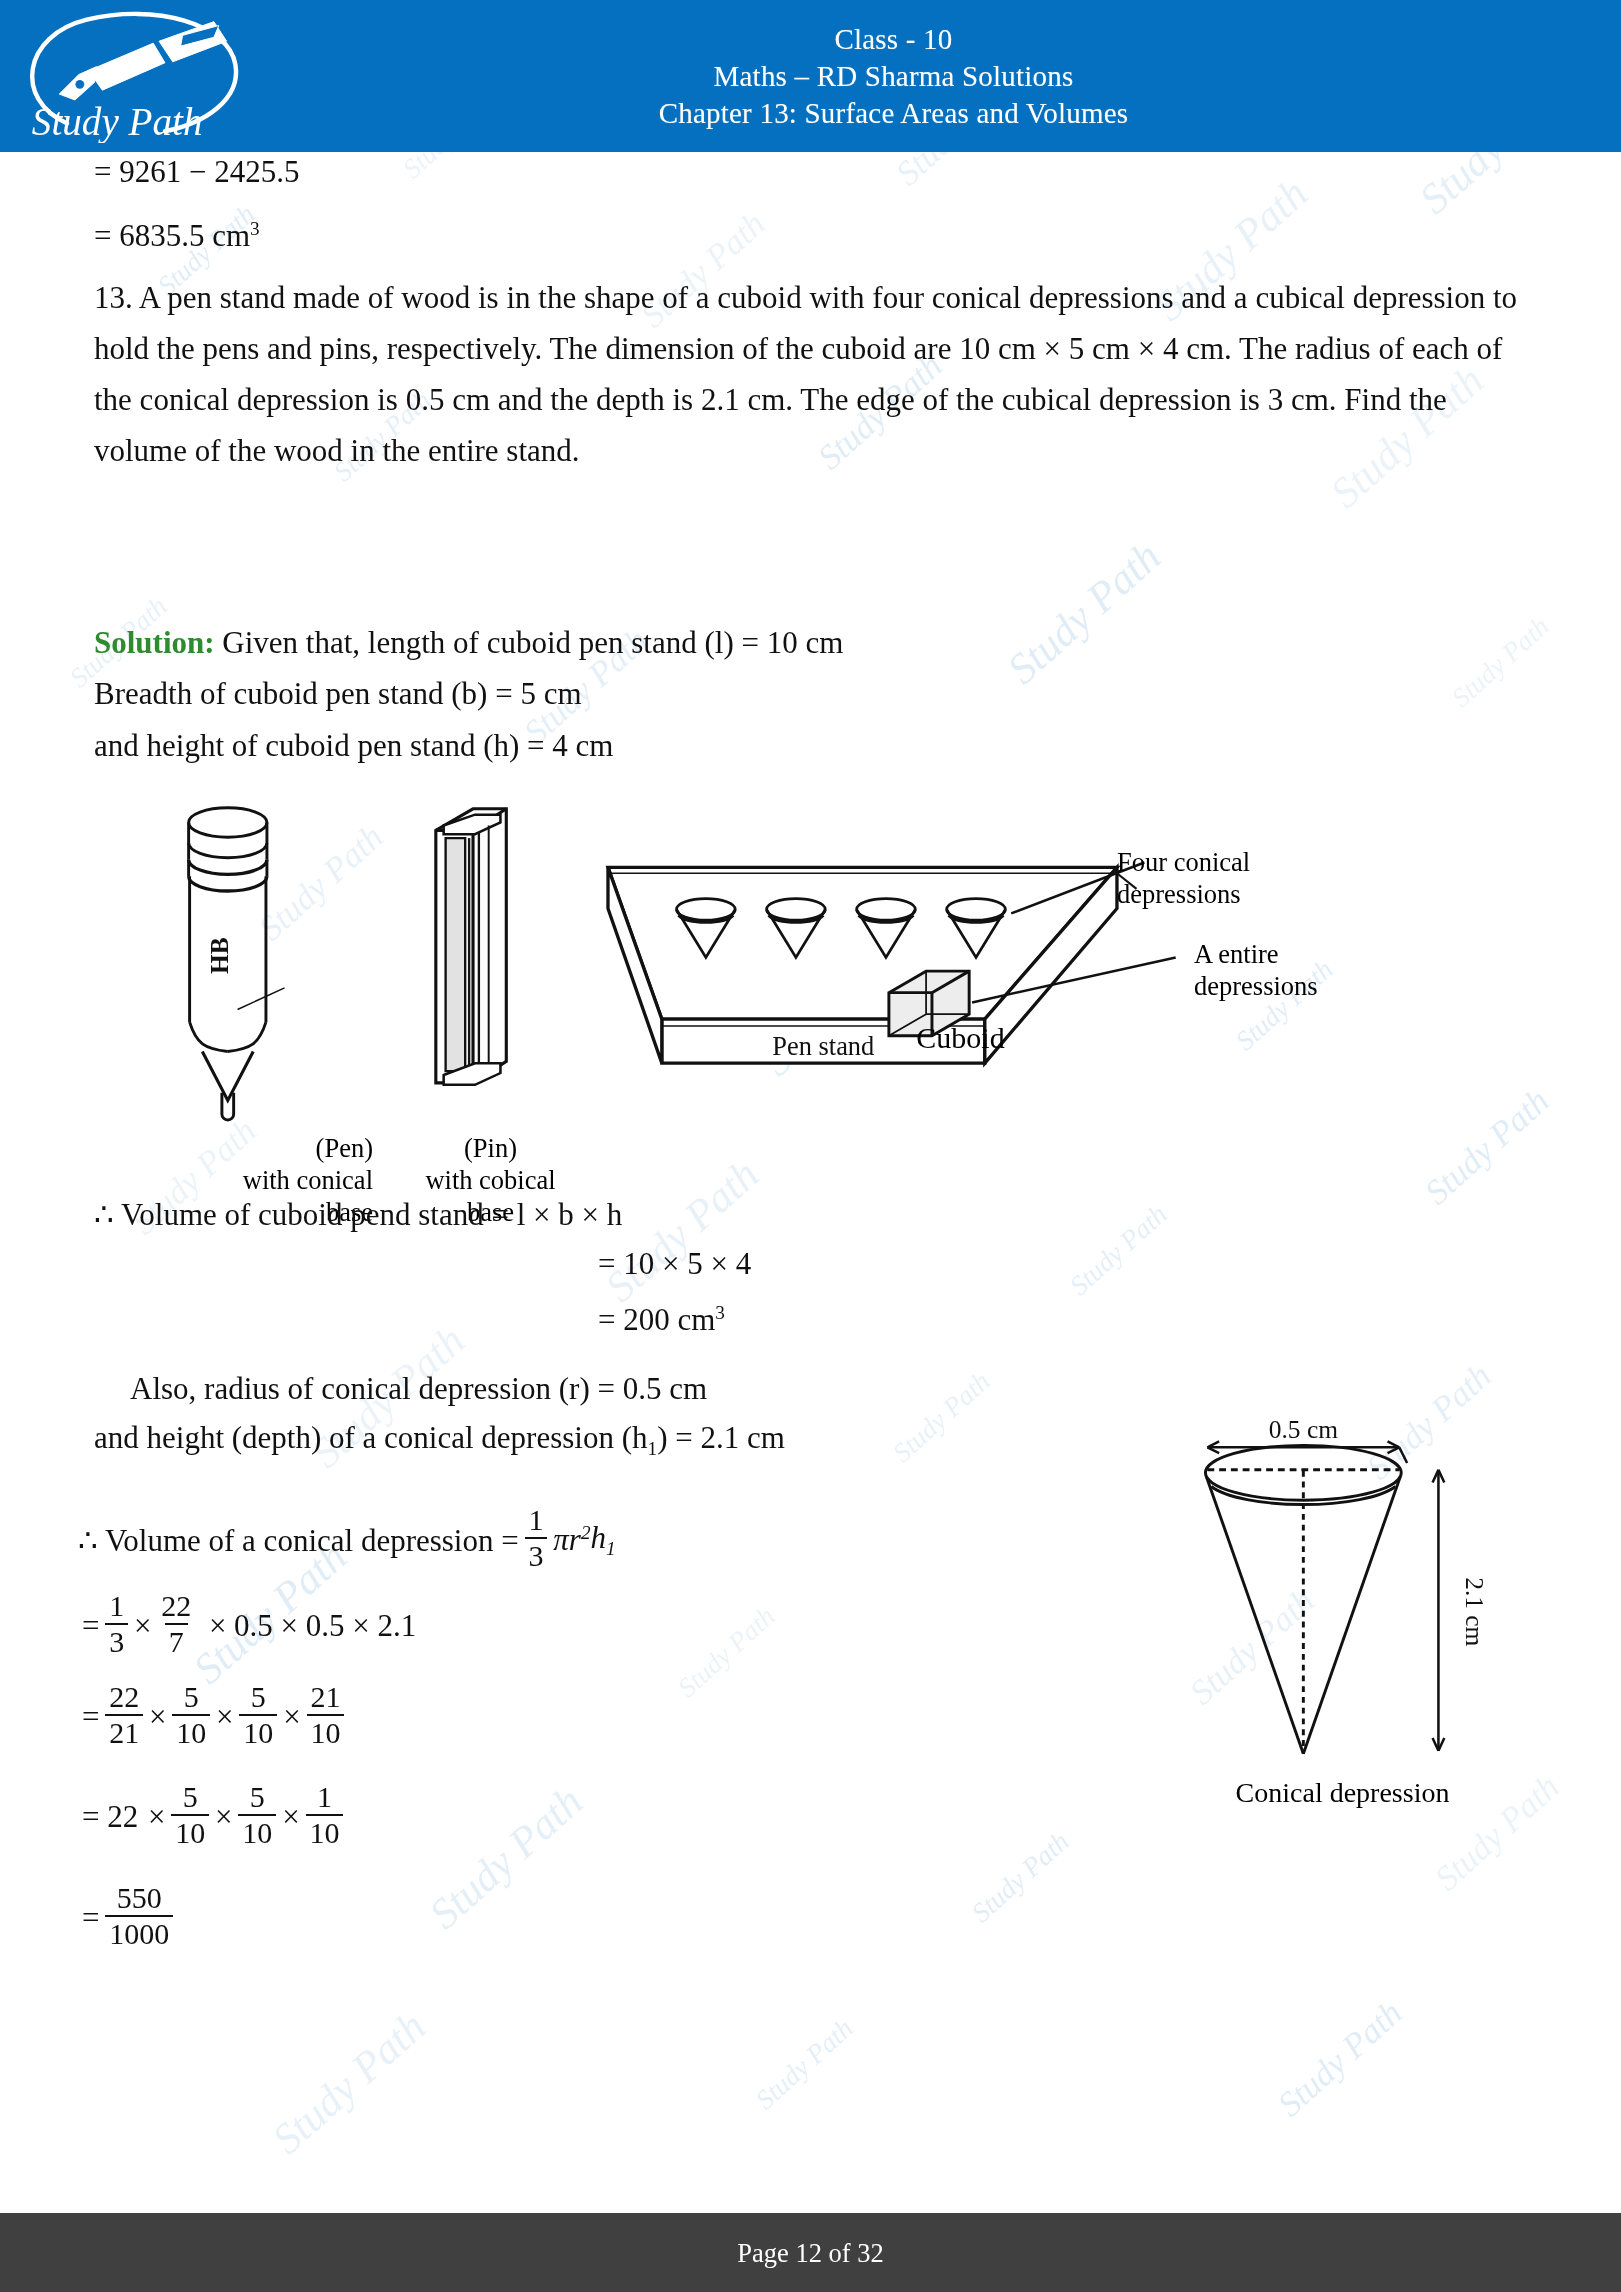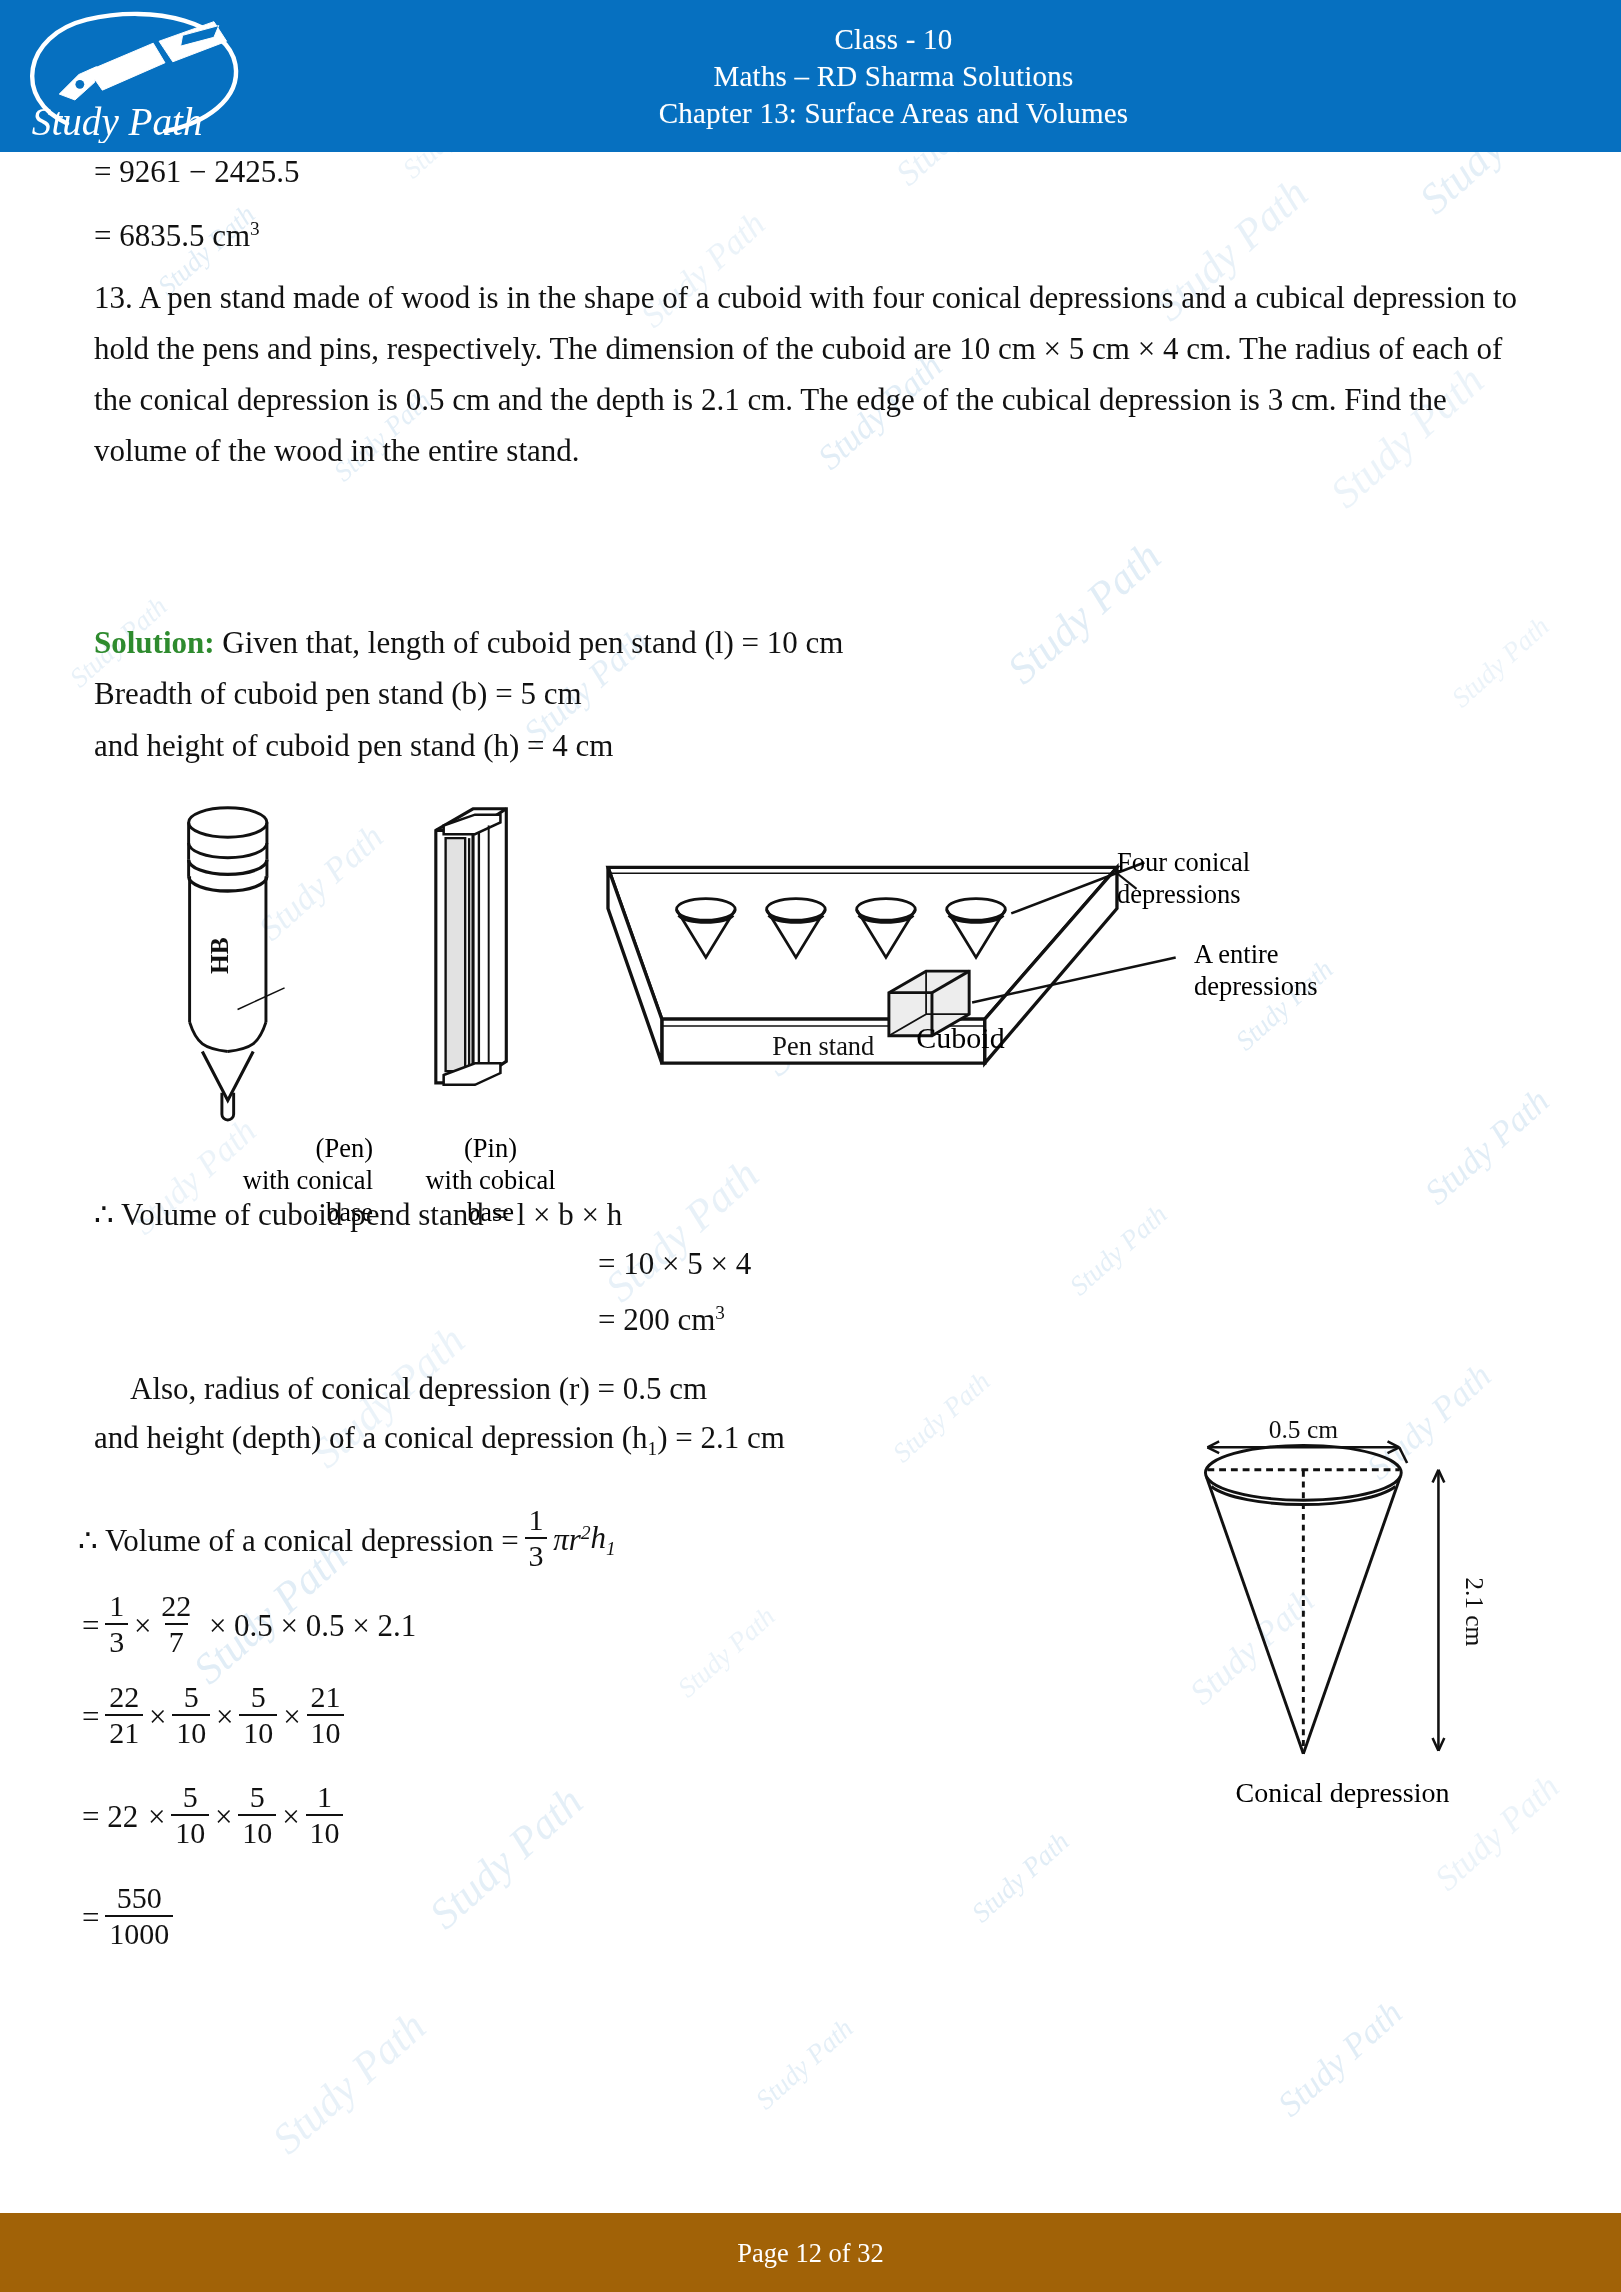--- a/index.html
+++ b/index.html
@@ -27,21 +27,21 @@
     text-shadow:0 0 1px rgba(255,255,255,.35);
     white-space:nowrap;
   }
   .hdr-class{font-size:30px;}
   .hdr-sub{font-size:30px;}
   .hdr-chap{font-size:30px;}
 
   
   .footer{
     position:absolute;left:0;bottom:0;width:1621px;height:80px;
-    background:#a16207;
+    background:#404040;
     display:flex;align-items:center;justify-content:center;
   }
   .footer span{color:#ffffff;font-size:26.5px;font-family:"Liberation Serif", serif;}
 
   
   .content{
     position:absolute;left:0;top:152px;width:1621px;height:2058px;
   }
   .txt{
     position:absolute;

